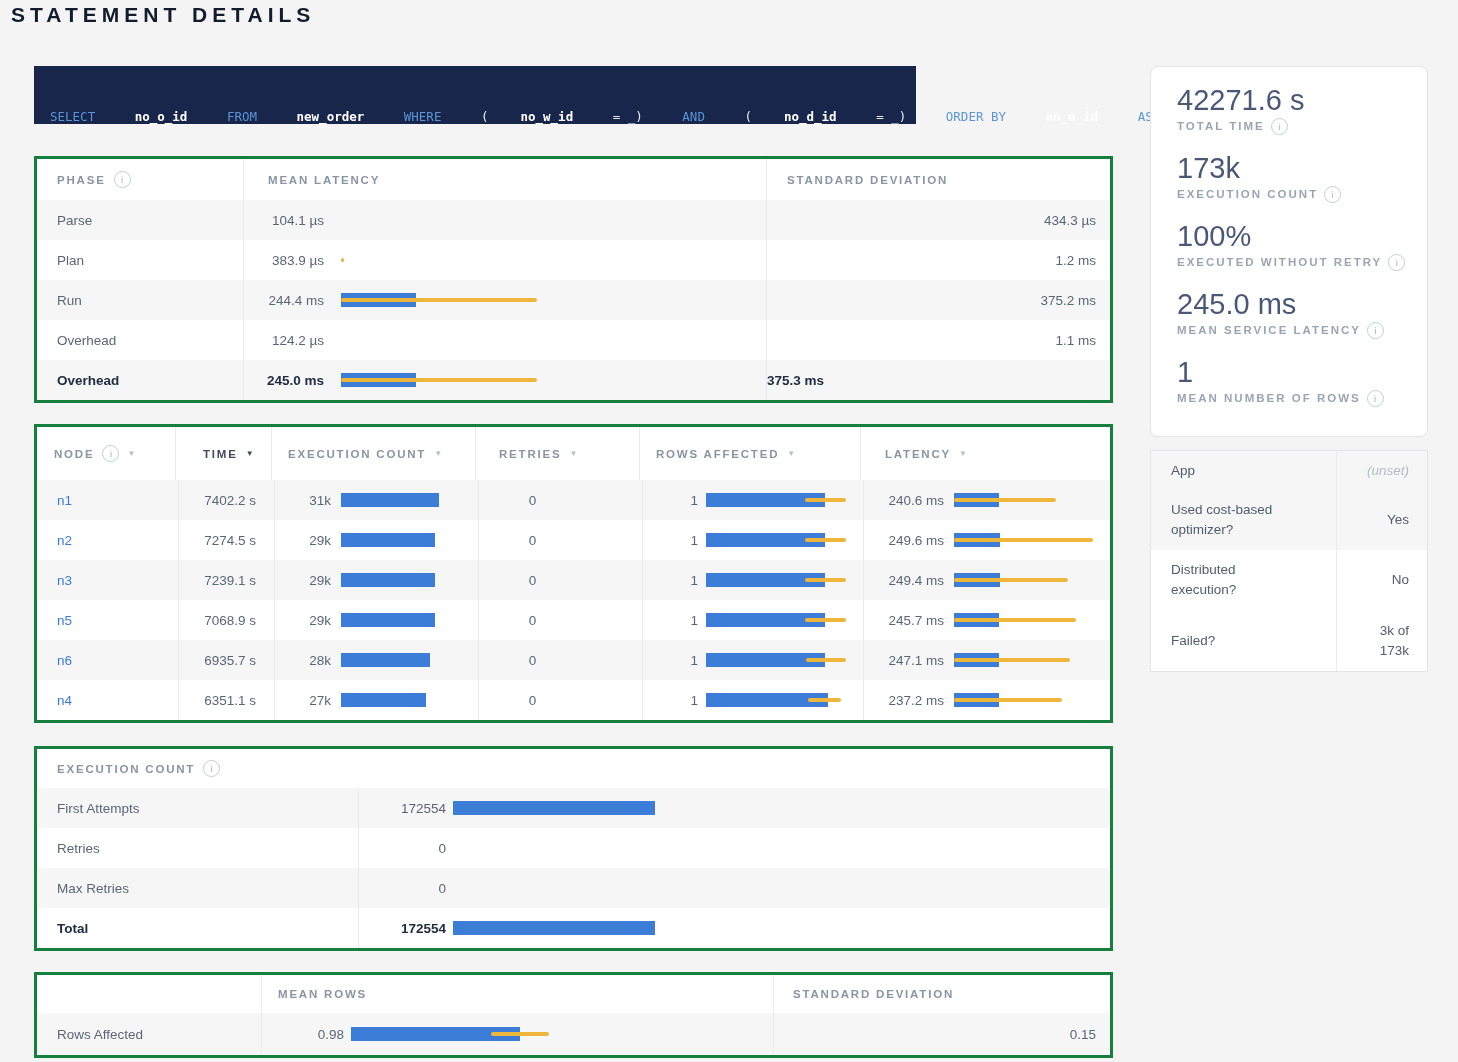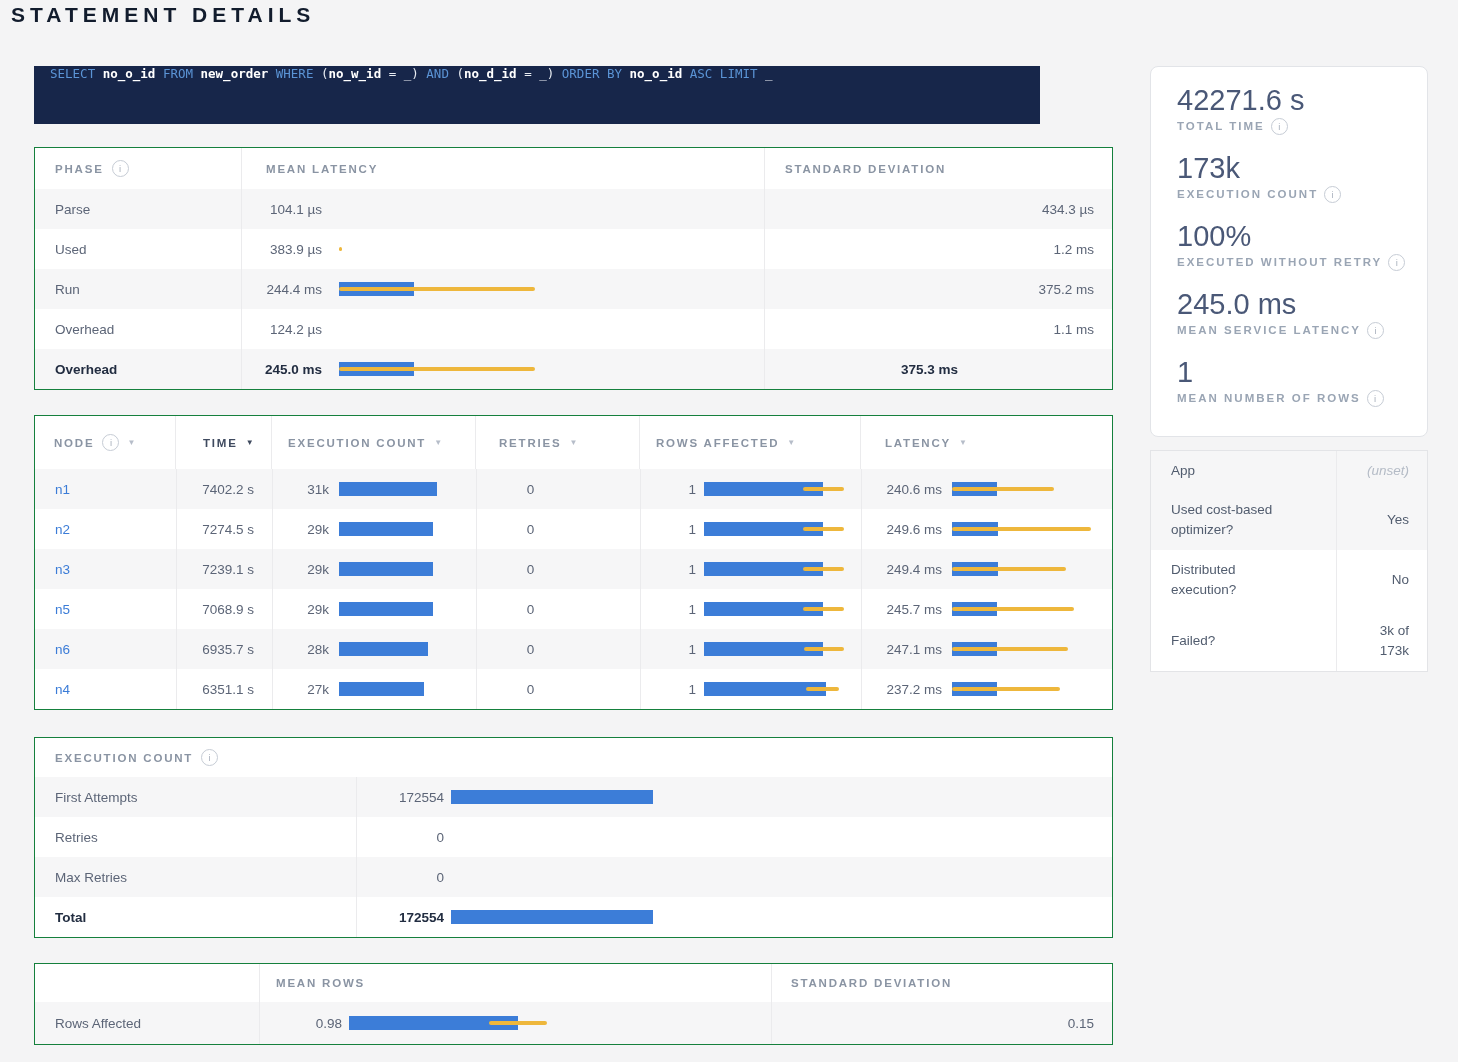--- a/index.html
+++ b/index.html
@@ -1,27 +1,27 @@
 <!DOCTYPE html>
 <html><head>
 <meta charset="utf-8">
 <style>
   html,body{margin:0;padding:0;}
   body{background:#f4f4f5;font-family:"Liberation Sans",sans-serif;}
   .page{position:relative;width:1458px;height:1062px;overflow:hidden;background:#f4f4f5;}
   .title{position:absolute;left:11px;top:3px;margin:0;font-size:21px;font-weight:600;letter-spacing:5px;color:#121c2d;}
 
-  .sqlbox{position:absolute;left:34px;top:66px;width:1006px;height:58px;background:#17264a;box-sizing:border-box;
-    display:flex;align-items:flex-start;padding:0 16px;font-family:"DejaVu Sans Mono","Liberation Mono",monospace;
-    font-size:12.5px;white-space:pre;}
+  .sqlbox{position:absolute;left:34px;top:66px;width:882px;height:58px;background:#17264a;box-sizing:border-box;
+    display:flex;align-items:flex-end;padding:0 16px;font-family:"DejaVu Sans Mono","Liberation Mono",monospace;
+    font-size:12.5px;white-space:pre;gap:32px;}
   .tok-kw{color:#5b94d6;}
   .tok-id{color:#ffffff;font-weight:700;}
   .tok-op{color:#e8ecf2;}
 
-  .tbl{position:absolute;background:#fff;border:1px solid #15803d;box-sizing:border-box;}
+  .tbl{position:absolute;background:#fff;border:3px solid #15803d;box-sizing:border-box;margin-top:9px;}
   #phase-table{left:34px;top:147px;width:1079px;}
   #node-table{left:34px;top:415px;width:1079px;}
   #exec-table{left:34px;top:737px;width:1079px;}
   #rows-table{left:34px;top:963px;width:1079px;}
 
   .trow{display:flex;align-items:stretch;}
   .alt{background:#f6f6f7;}
   .cell{box-sizing:border-box;display:flex;align-items:center;min-width:0;}
   .cdiv{border-left:1px solid #ebebed;}
   .hdr .cell{color:#8a94a3;font-weight:700;font-size:11.5px;letter-spacing:1.8px;white-space:nowrap;}
@@ -82,21 +82,21 @@
         <div class="cell cdiv" style="width: 523px; flex-shrink: 0;">
           <span class="num vbox" style="width: 80px;">104.1 µs</span>
           <div class="track" style="margin-left: 17px; margin-right: 8px;"></div>
         </div>
         <div class="cell cdiv" style="width: 350px; flex-shrink: 0; justify-content: flex-end; padding-right: 20px;">
           <span class="num">434.3 µs</span>
         </div>
       </div>
       <div class="trow" style="height: 40px;">
         <div class="cell" style="width: 206px; flex-shrink: 0; padding-left: 20px;">
-          <span class="lbl">Used</span>
+          <span class="lbl">Plan</span>
         </div>
         <div class="cell cdiv" style="width: 523px; flex-shrink: 0;">
           <span class="num vbox" style="width: 80px;">383.9 µs</span>
           <div class="track" style="margin-left: 17px; margin-right: 8px;">
             <div class="bar-line" style="left: 0%; width: 0.8%;"></div>
           </div>
         </div>
         <div class="cell cdiv" style="width: 350px; flex-shrink: 0; justify-content: flex-end; padding-right: 20px;">
           <span class="num">1.2 ms</span>
         </div>
@@ -132,21 +132,21 @@
         <div class="cell" style="width: 206px; flex-shrink: 0; padding-left: 20px;">
           <span class="lbl boldtxt">Overhead</span>
         </div>
         <div class="cell cdiv" style="width: 523px; flex-shrink: 0;">
           <span class="num vbox boldtxt" style="width: 80px;">245.0 ms</span>
           <div class="track" style="margin-left: 17px; margin-right: 8px;">
             <div class="bar-blue" style="width: 18%;"></div>
             <div class="bar-line" style="left: 0%; width: 47%;"></div>
           </div>
         </div>
-        <div class="cell cdiv" style="width: 350px; flex-shrink: 0; justify-content: center; padding-right: 20px;">
+        <div class="cell cdiv" style="width: 350px; flex-shrink: 0; justify-content: flex-start; padding-right: 20px;">
           <span class="num boldtxt">375.3 ms</span>
         </div>
       </div>
     </div>
   <div id="node-table" class="tbl">
       <div class="trow hdr" style="height: 53px; justify-content: center;">
         <div class="cell" style="width: 141px; flex-shrink: 0; padding-left: 20px;">
           <span>NODE</span>
           <span class="info">i</span>
           <span class="arrow">▼</span>

